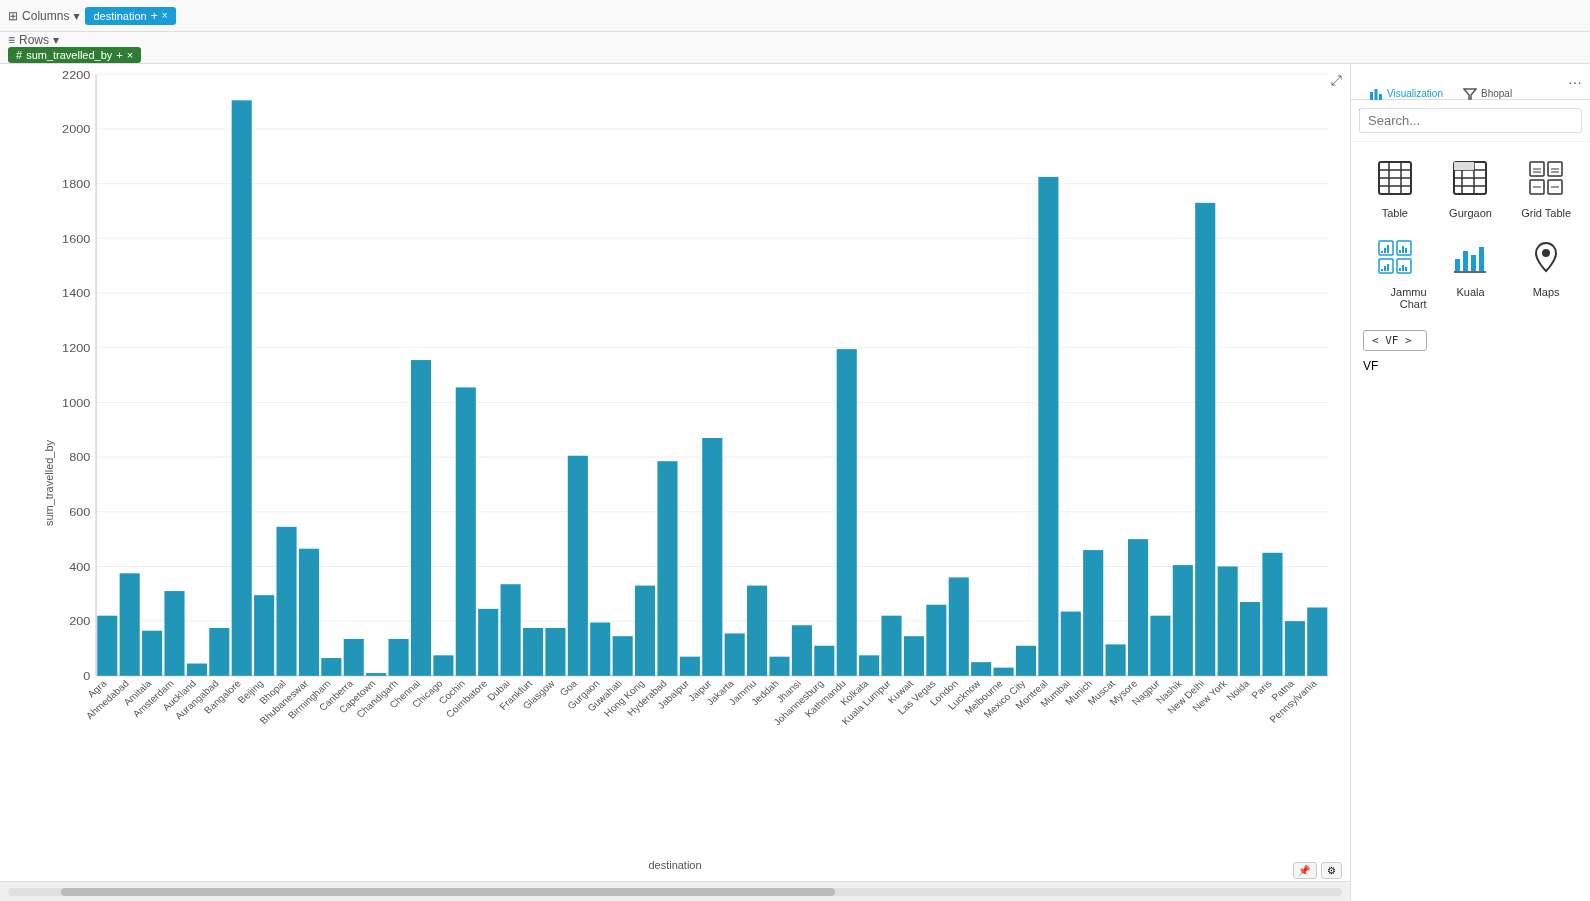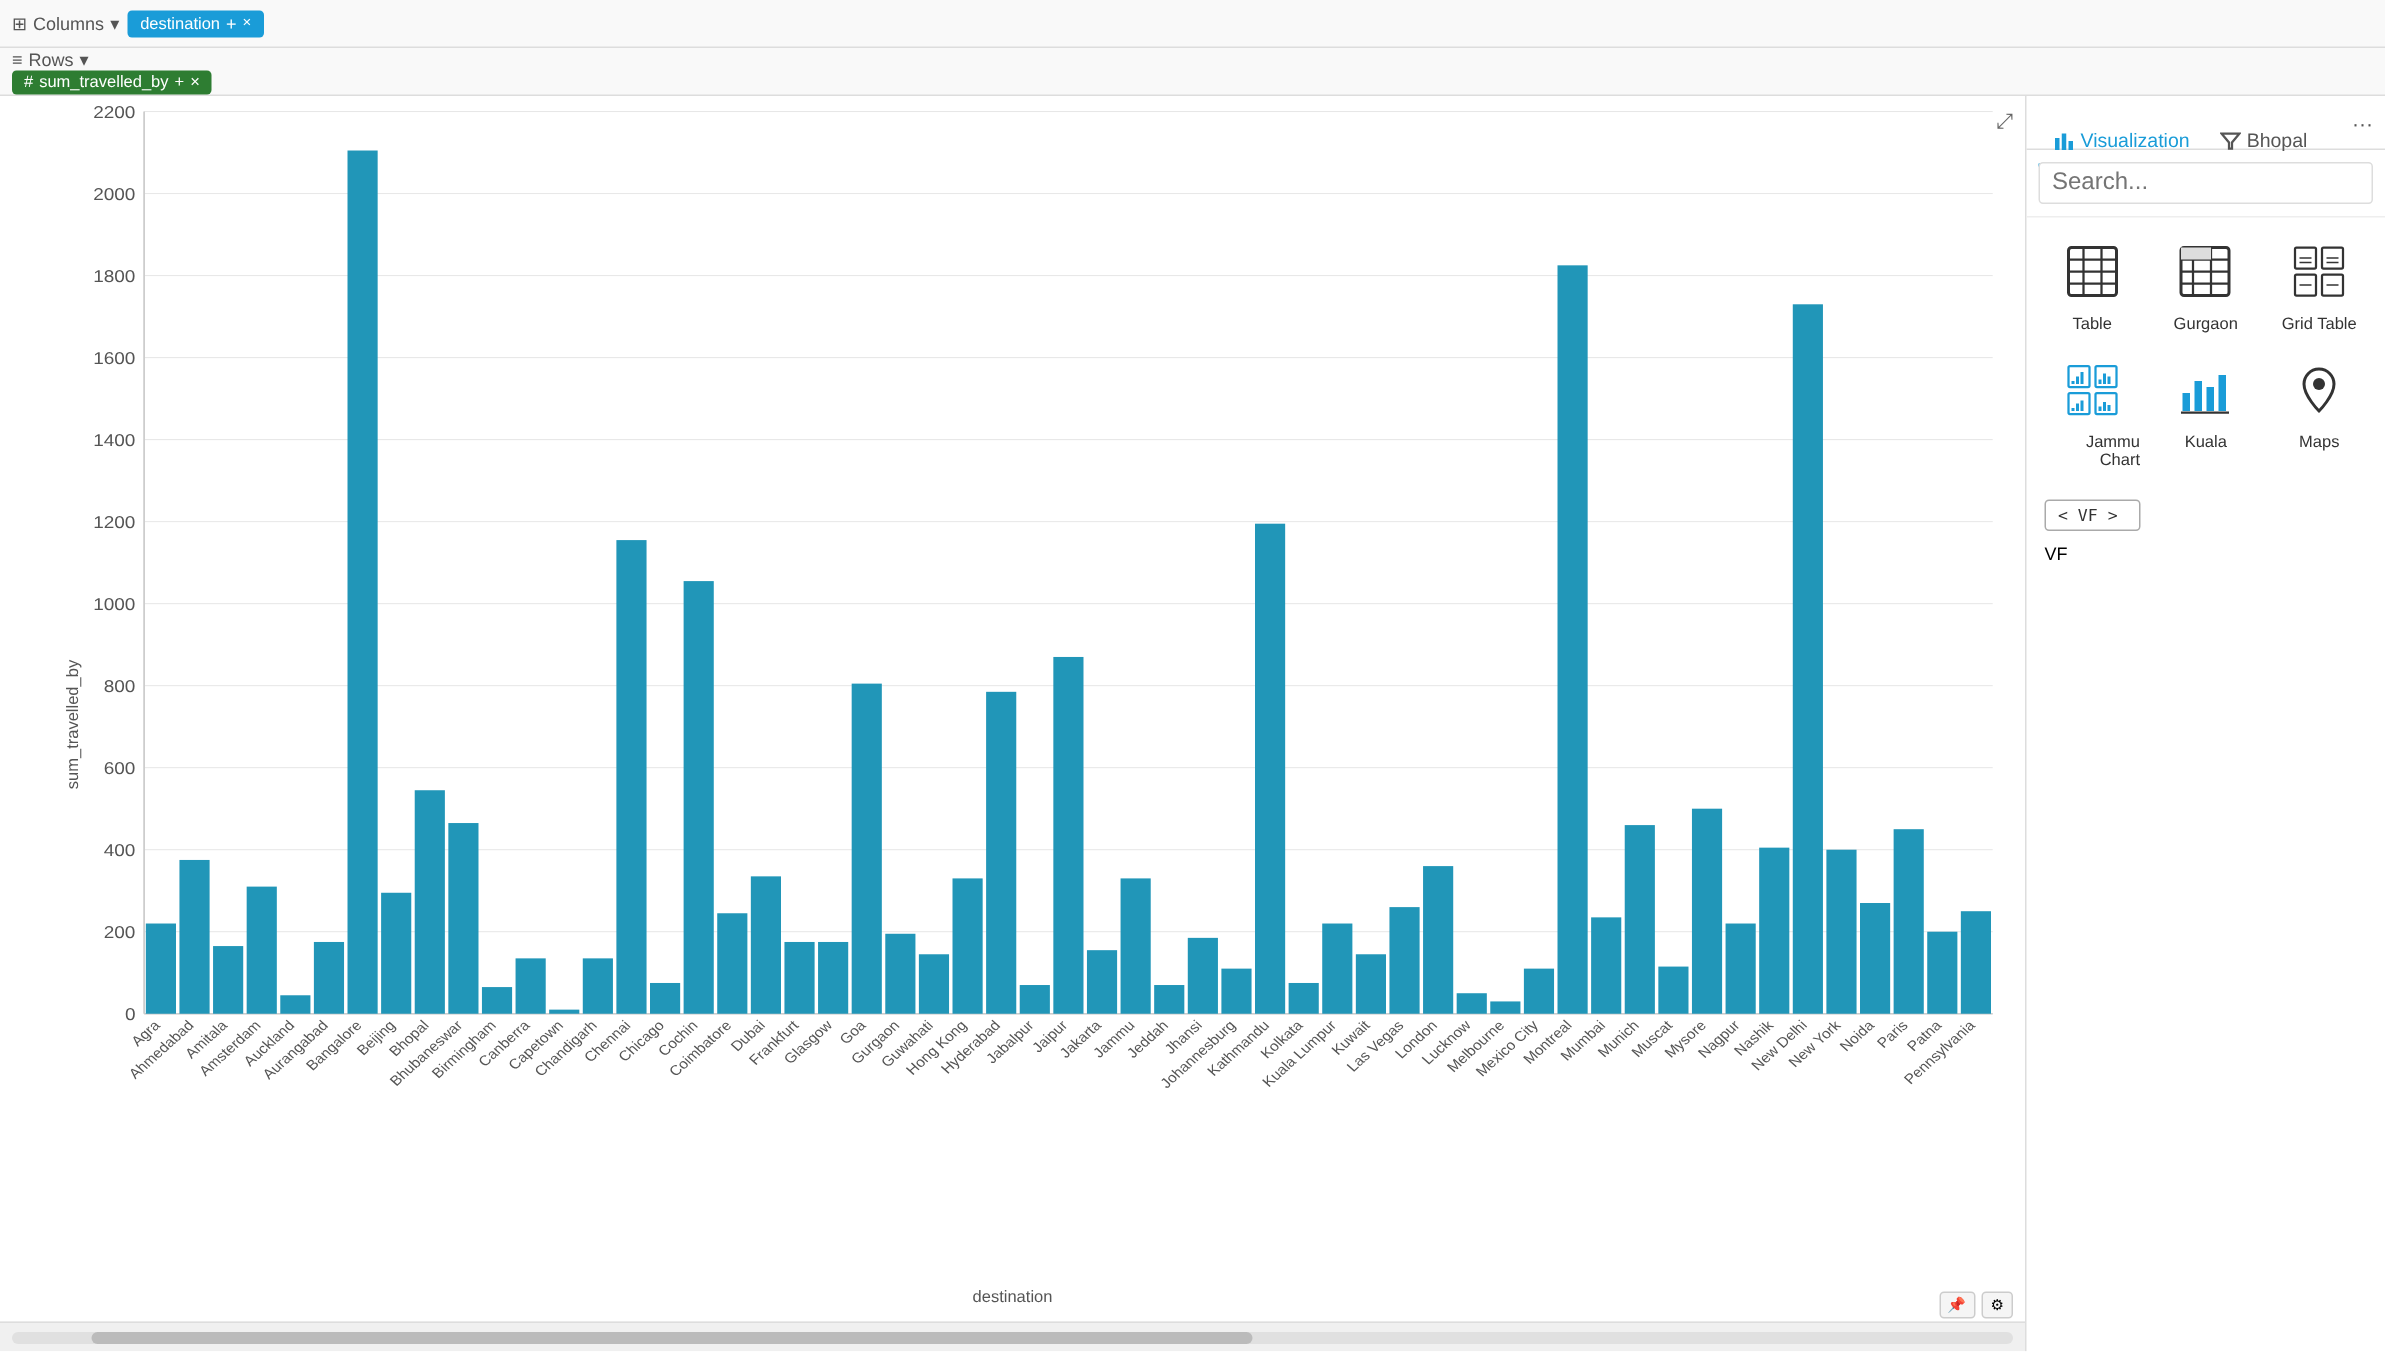--- a/index.html
+++ b/index.html
@@ -21,26 +21,26 @@
     .chart-area { flex: 1; position: relative; overflow: hidden; }
 
     .expand-icon { position: absolute; top: 8px; right: 8px; color: #666; cursor: pointer; font-size: 14px; }
 
     .y-axis-label { position: absolute; left: 6px; top: 50%; transform: translateY(-50%) rotate(-90deg); font-size: 11px; color: #555; white-space: nowrap; }
     .x-axis-label { position: absolute; bottom: 30px; left: 50%; transform: translateX(-50%); font-size: 11px; color: #555; }
 
     
     .right-panel { width: 240px; border-left: 1px solid #ddd; display: flex; flex-direction: column; background: #fff; }
     .right-panel-tabs { display: flex; align-items: center; border-bottom: 1px solid #ddd; padding: 0 8px; height: 36px; }
-    .right-tab { display: flex; align-items: center; gap: 4px; padding: 8px 10px; font-size: 13px; cursor: pointer; color: #555; border-bottom: 2px solid transparent; margin-top: 26px; }
+    .right-tab { display: flex; align-items: center; gap: 4px; padding: 8px 10px; font-size: 10px; cursor: pointer; color: #555; border-bottom: 2px solid transparent; margin-top: 26px; }
     .right-tab.active { color: #1a9cd8; border-bottom: 2px solid #1a9cd8; }
     .right-tab-more { margin-left: auto; color: #555; cursor: pointer; font-size: 14px; }
 
     .search-box { padding: 8px; border-bottom: 1px solid #eee; }
-    .search-input { width: 100%; border: 1px solid #ddd; border-radius: 3px; padding: 4px 8px; font-size: 16px; color: #3b82f6; }
+    .search-input { width: 100%; border: 1px solid #ddd; border-radius: 3px; padding: 4px 8px; font-size: 13px; color: #3b82f6; }
 
     .viz-grid { display: grid; grid-template-columns: repeat(3, 1fr); gap: 4px; padding: 10px 8px; }
     .viz-item { display: flex; flex-direction: column; align-items: center; padding: 8px 4px; cursor: pointer; border-radius: 4px; }
     .viz-item .icon { font-size: 28px; margin-bottom: 4px; color: #333; }
     .viz-item .icon svg { width: 36px; height: 36px; }
     .viz-item .icon-label { font-size: 11px; color: #333; text-align: right; }
 
     .vf-item { display: flex; flex-direction: column; padding: 8px 4px; cursor: pointer; }
     .vf-box { border: 1px solid #aaa; border-radius: 3px; padding: 3px 8px; font-size: 11px; color: #333; font-family: monospace; }
 

